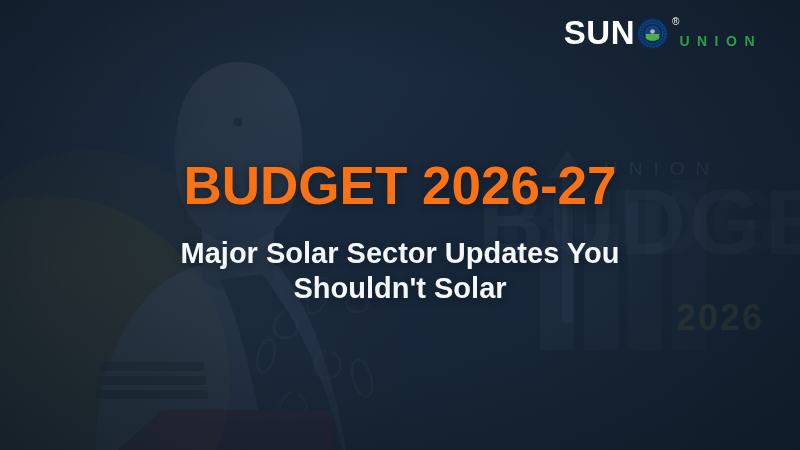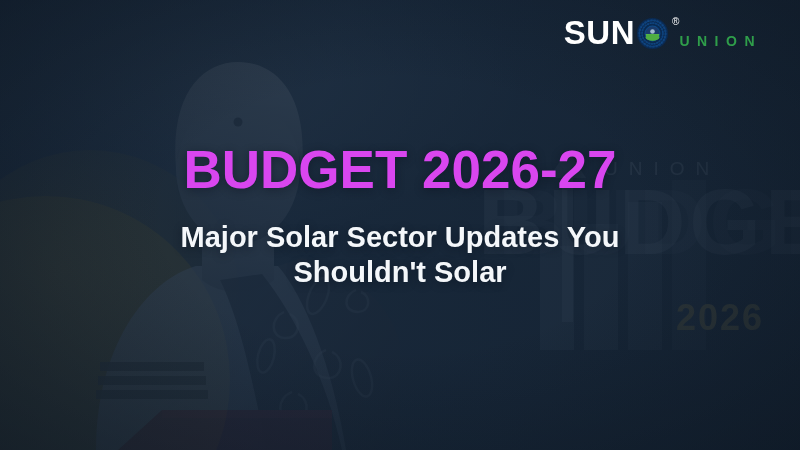--- a/index.html
+++ b/index.html
@@ -179,24 +179,24 @@
     right: 0;
     top: 142px;
     text-align: center;
     z-index: 6;
     padding: 0 40px;
     box-sizing: border-box;
   }
   .headline {
     font-size: 53px;
     font-weight: 700;
-    color: #d946ef;
+    color: #f97316;
     letter-spacing: 0px;
     line-height: 1.05;
-    margin: 0;
+    margin: 16px;
     text-shadow: 0 2px 10px rgba(8,16,26,0.45);
   }
   .subhead {
     margin: 22px auto 0;
     font-size: 29px;
     font-weight: 600;
     color: #f4f7fa;
     line-height: 1.22;
     max-width: 560px;
     text-shadow: 0 2px 8px rgba(8,16,26,0.40);

